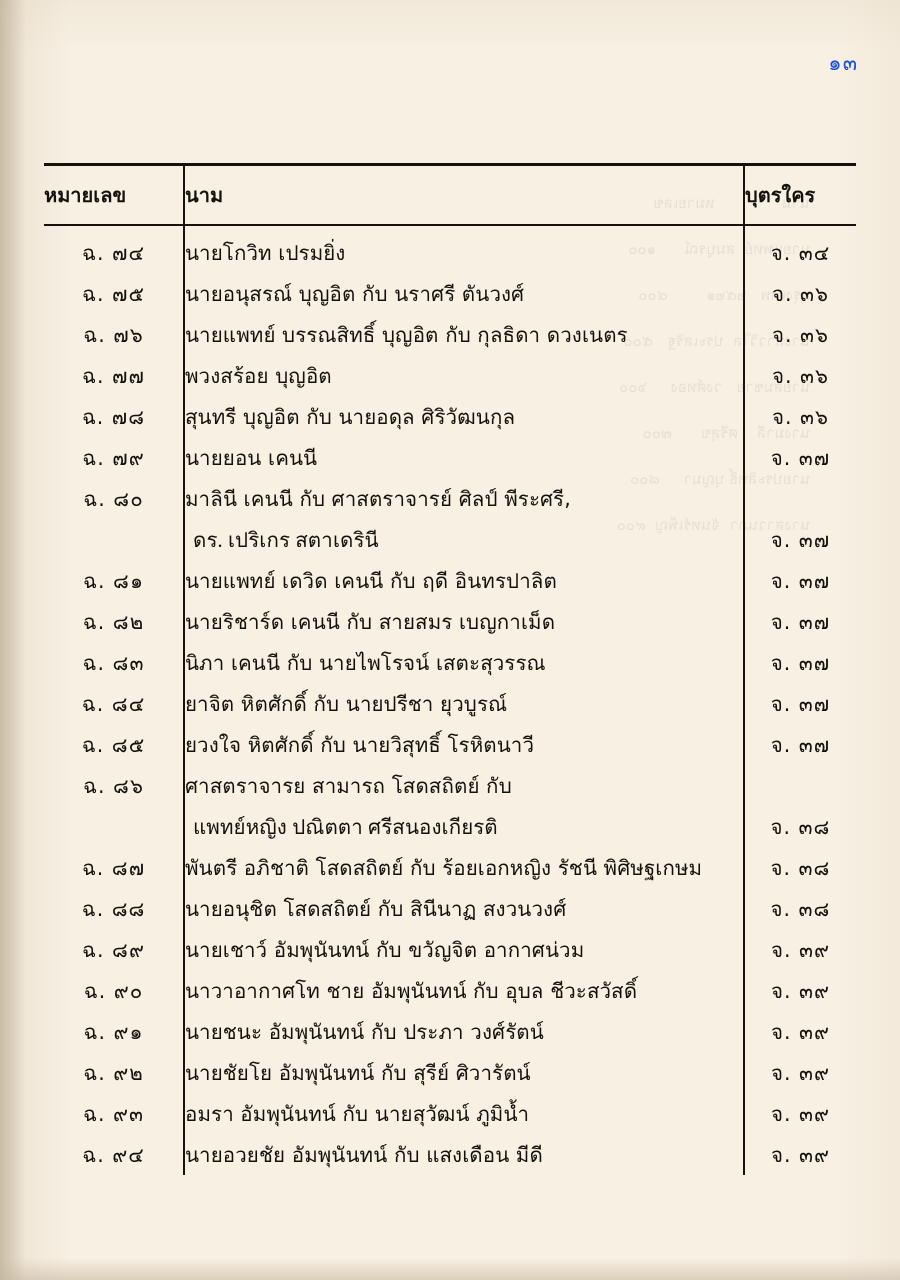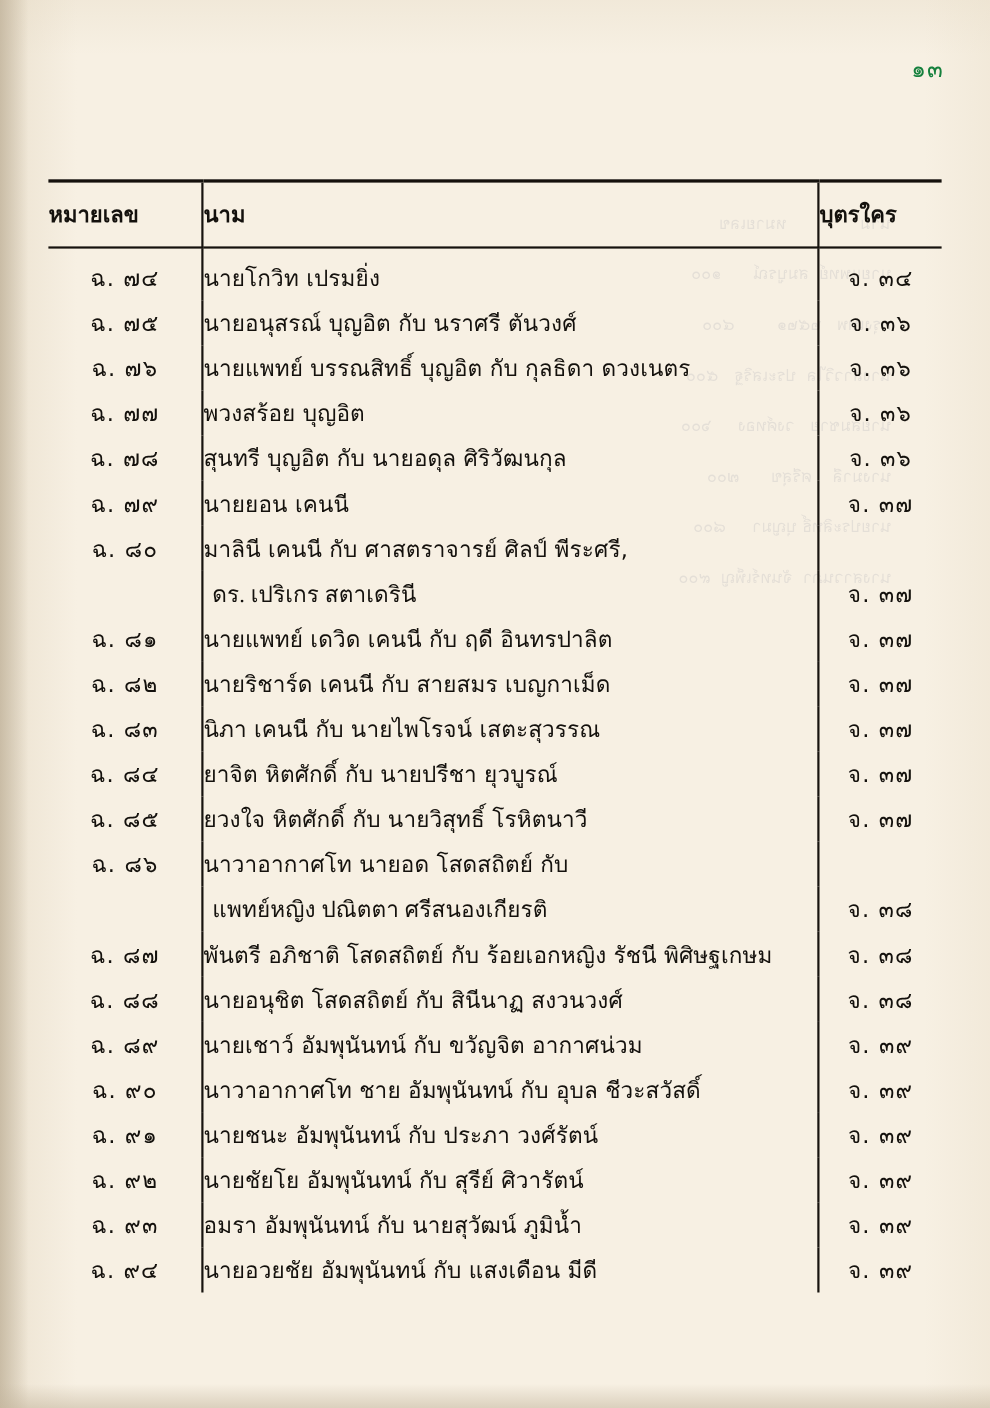--- a/index.html
+++ b/index.html
@@ -29,21 +29,21 @@
     position: absolute;
     inset: 0;
     padding: 0;
   }
   .folio {
     position: absolute;
     top: 46px;
     right: 42px;
     font-size: 21px;
     letter-spacing: 1px;
-    color: #15803d;
+    color: #1d4ed8;
   }
   .doc-title {
     position: absolute;
     top: 112px;
     left: 0;
     right: 0;
     text-align: center;
     font-size: 24px;
     font-weight: bold;
     letter-spacing: 0.2px;
@@ -244,21 +244,21 @@
       </tr>
 
       <tr>
         <td class="num">ฉ. ๘๕</td>
         <td class="name">ยวงใจ  หิตศักดิ์ กับ นายวิสุทธิ์  โรหิตนาวี</td>
         <td class="parent">จ. ๓๗</td>
       </tr>
 
       <tr>
         <td class="num">ฉ. ๘๖</td>
-        <td class="name">นาวาอากาศโท นายอด  โสดสถิตย์ กับ</td>
+        <td class="name">ศาสตราจารย สามารถ  โสดสถิตย์ กับ</td>
         <td class="parent"></td>
       </tr>
       <tr>
         <td class="num"></td>
         <td class="name cont">แพทย์หญิง ปณิตตา  ศรีสนองเกียรติ</td>
         <td class="parent">จ. ๓๘</td>
       </tr>
 
       <tr>
         <td class="num">ฉ. ๘๗</td>

